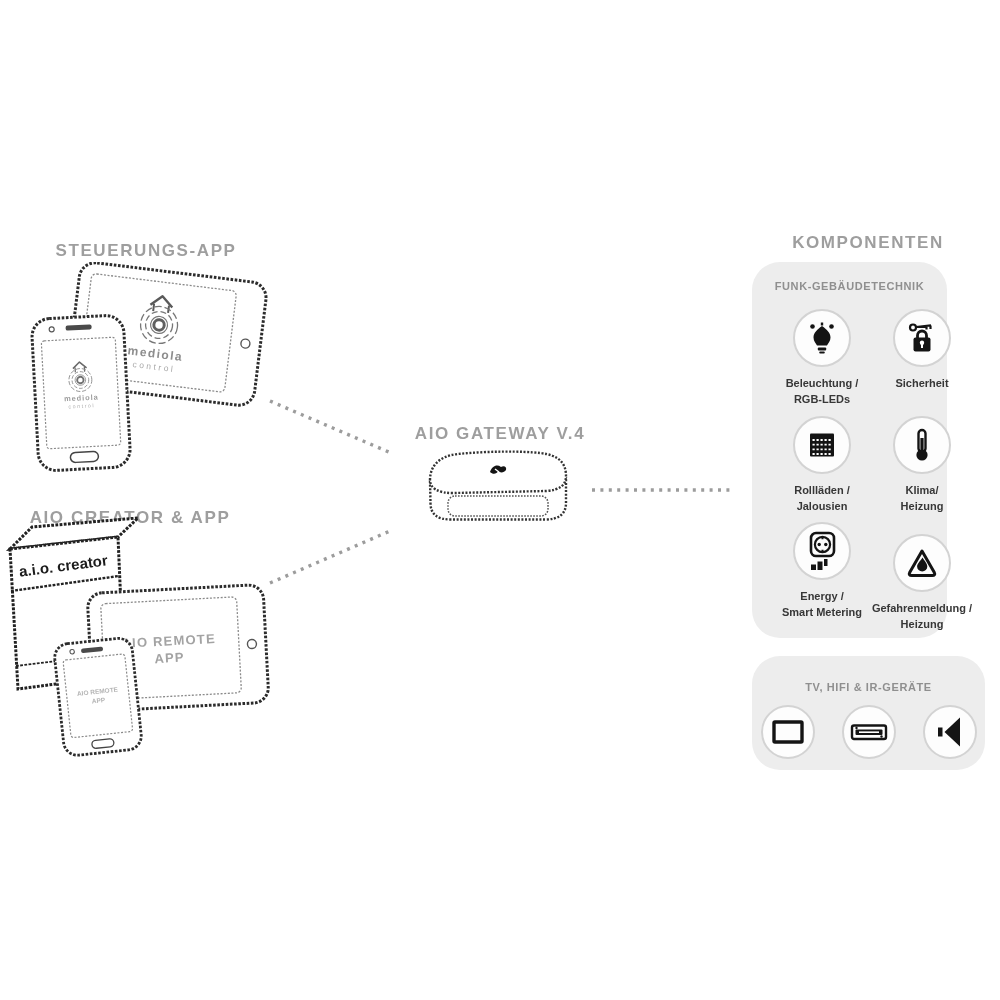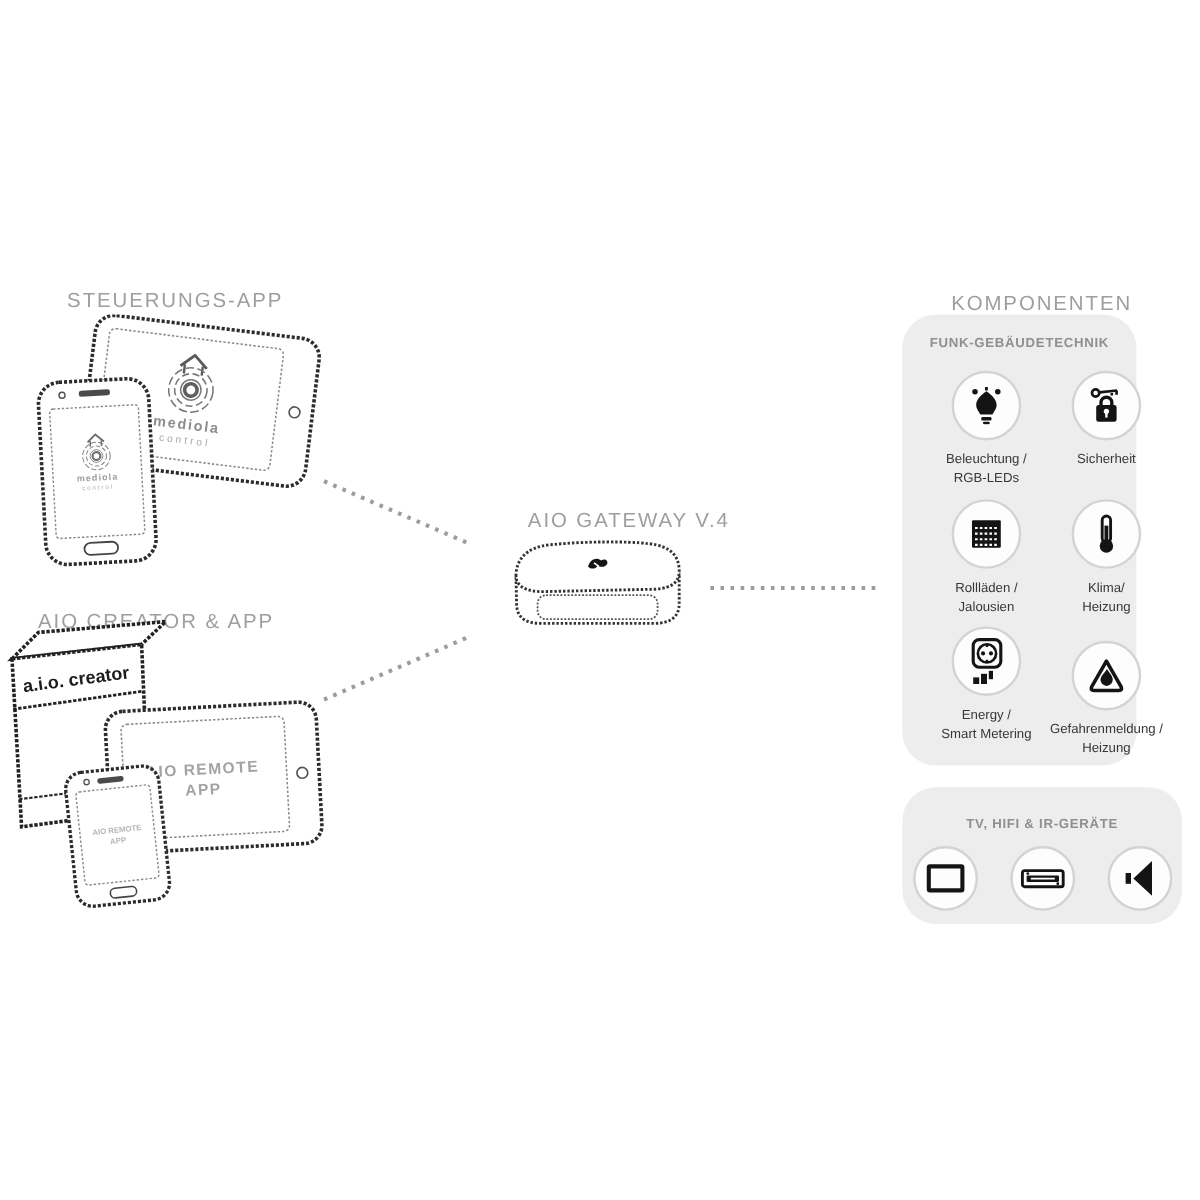--- a/index.html
+++ b/index.html
@@ -1,48 +1,48 @@
 <!DOCTYPE html>
 <html><head>
 <meta charset="utf-8">
 <style>
   html,body{margin:0;padding:0;background:#fff;}
   #canvas{position:relative;width:1000px;height:1000px;background:#ffffff;overflow:hidden;
           font-family:"Liberation Sans", sans-serif;}
-  .big-title{position:absolute;transform:translateX(-50%);font-size:17px;font-weight:normal;
+  .big-title{position:absolute;transform:translateX(-50%);font-size:17px;font-weight:bold;
              letter-spacing:1.6px;color:#9e9e9e;white-space:nowrap;}
   .panel{position:absolute;background:#ededed;border-radius:28px;}
   .panel-header{font-size:11px;font-weight:bold;color:#8f8f8f;letter-spacing:0.6px;
                 text-align:center;white-space:nowrap;}
   .fcell{position:absolute;width:116px;text-align:center;}
   .icon-circle{width:58px;height:58px;border-radius:50%;background:#fdfdfd;
                border:2px solid #d3d3d3;margin:0 auto;display:flex;
                align-items:center;justify-content:center;box-sizing:border-box;}
   .icon-circle.sm{width:54px;height:54px;}
-  .cell-label{margin-top:8px;font-size:11px;font-weight:normal;color:#373737;line-height:16px;
+  .cell-label{margin-top:8px;font-size:11px;font-weight:bold;color:#373737;line-height:16px;
               position:relative;left:50%;transform:translateX(-50%);width:max-content;
               white-space:nowrap;}
   .av-row{display:flex;justify-content:center;gap:10px;margin-top:12px;}
   svg{display:block;}
 </style>
 </head>
 <body>
 
 <div id="canvas">
 
   <svg width="1000" height="1000" style="position:absolute;left:0;top:0;pointer-events:none;">
     <line x1="270" y1="401" x2="391" y2="453" stroke="#9c9c9c" stroke-width="3.4" stroke-dasharray="3 5.4"></line>
     <line x1="270" y1="583" x2="390" y2="531" stroke="#9c9c9c" stroke-width="3.4" stroke-dasharray="3 5.4"></line>
     <line x1="592" y1="490" x2="730" y2="490" stroke="#9c9c9c" stroke-width="3.4" stroke-dasharray="3 5.4"></line>
   </svg>
 
   <div class="big-title" style="left:146px;top:241px;">STEUERUNGS-APP</div>
   <div class="big-title" style="left:130px;top:508px;text-align:center;">AIO CREATOR &amp; APP</div>
-  <div class="big-title" style="left:524px;top:424px;">AIO GATEWAY V.4</div>
-  <div class="big-title" style="left:868px;top:243px;">KOMPONENTEN</div>
+  <div class="big-title" style="left:500px;top:424px;">AIO GATEWAY V.4</div>
+  <div class="big-title" style="left:868px;top:233px;">KOMPONENTEN</div>
 
   <svg width="250" height="220" viewBox="0 0 250 220" style="position:absolute;left:25px;top:262px;">
     <g transform="rotate(7 142 72)">
       <rect x="48" y="10" width="188" height="124" rx="16" fill="#fff" stroke="#2c2c2c" stroke-width="3" stroke-dasharray="2.6 1.6"></rect>
       <rect x="60" y="21" width="146" height="102" rx="5" fill="none" stroke="#8a8a8a" stroke-width="1.3" stroke-dasharray="2 1.6"></rect>
       <circle cx="221" cy="72" r="4.5" fill="none" stroke="#555" stroke-width="1.4"></circle>
       <g transform="translate(133,64)">
         <path d="M-11 -19 L0 -29 L11 -19" fill="none" stroke="#5a5a5a" stroke-width="2.4" stroke-linejoin="round"></path>
         <path d="M-7.5 -20.5 L-7.5 -13 M7.5 -20.5 L7.5 -13" stroke="#5a5a5a" stroke-width="2"></path>
         <circle r="18.5" fill="none" stroke="#777" stroke-width="1.3" stroke-dasharray="7 3"></circle>

